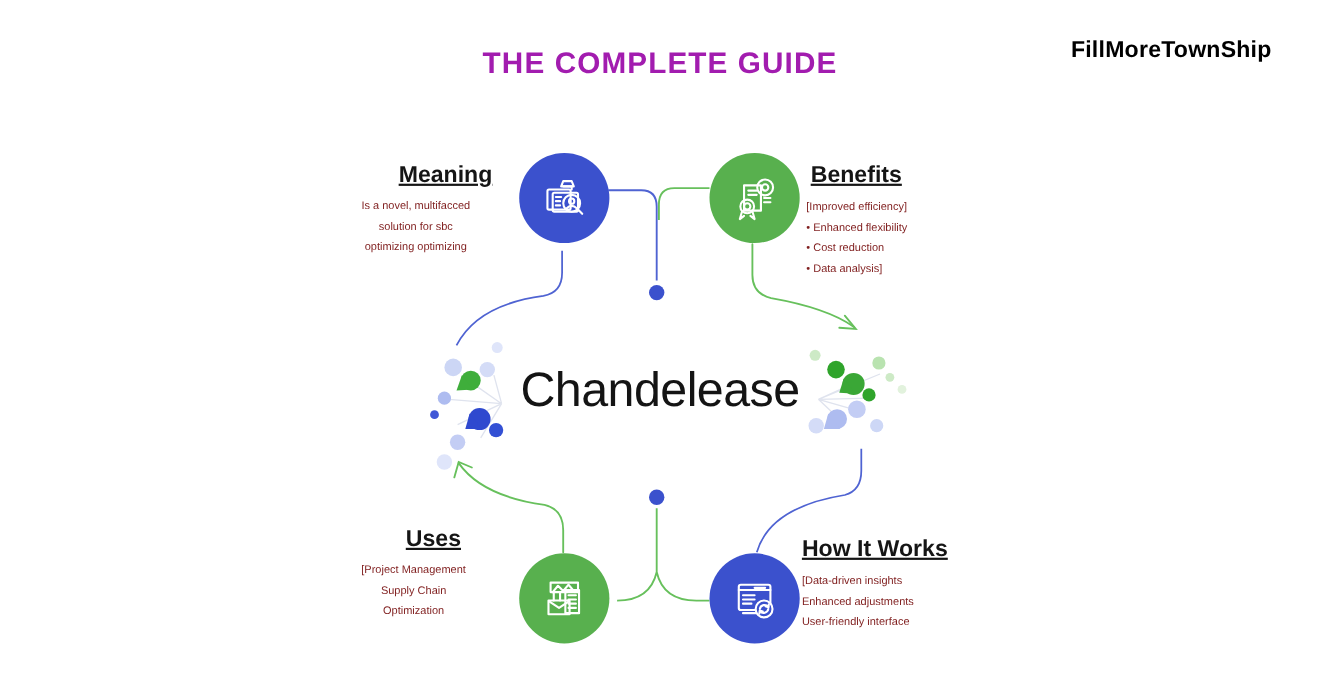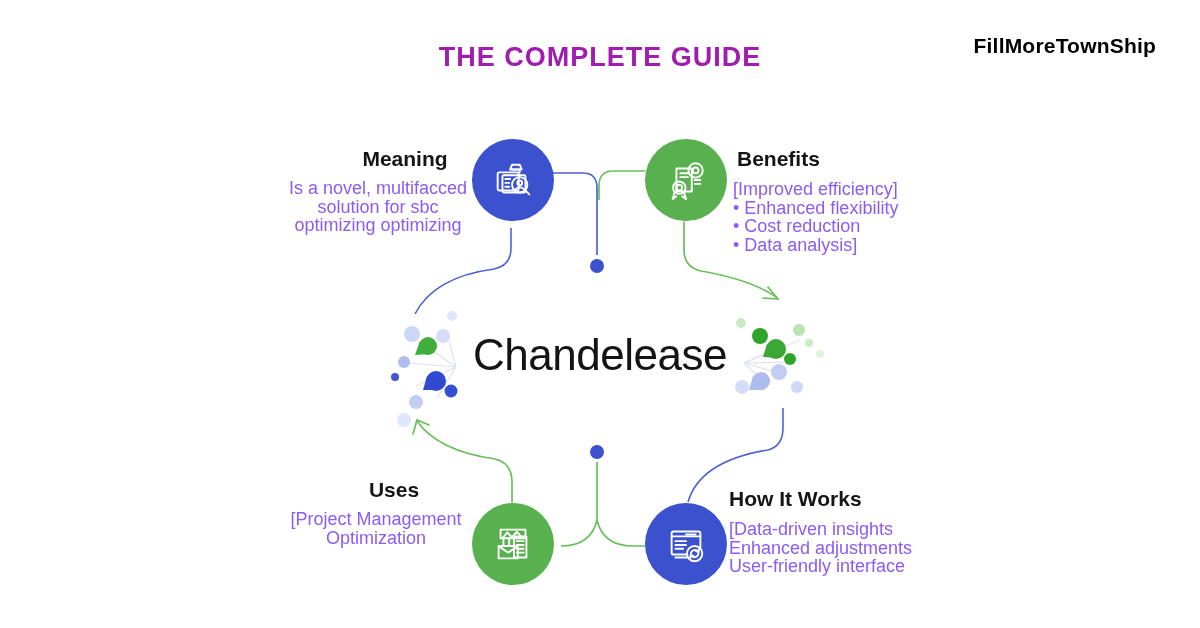--- a/index.html
+++ b/index.html
@@ -20,22 +20,22 @@
   #wires{left:0;top:0;width:1200px;height:628px;pointer-events:none;}
   
   .node{
     width:82px;height:82px;border-radius:50%;
     display:flex;align-items:center;justify-content:center;
   }
   .node.blue{background:#3b51cd;}
   .node.green{background:#58b04e;}
   .node svg{display:block;}
   
-  .sec-title{font-size:21px;font-weight:700;color:#151515;}
-  .sec-text{font-size:18px;line-height:18.6px;color:#8b5cf6;}
+  .sec-title{font-size:21px;font-weight:700;color:#151515;text-decoration:underline;}
+  .sec-text{font-size:10px;line-height:18.6px;color:#7f1d1d;}
   .ta-c{text-align:center;}
   .meaning-title{left:330px;top:147px;width:150px;}
   .meaning-text{left:282px;top:179px;width:192px;}
   .benefits-title{left:737px;top:147px;}
   .benefits-text{left:733px;top:180px;}
   .uses-title{left:324px;top:478px;width:140px;}
   .uses-text{left:288px;top:510px;width:176px;}
   .hiw-title{left:729px;top:487px;}
   .hiw-text{left:729px;top:520px;}
   
@@ -166,20 +166,21 @@
       <circle cx="17" cy="32" r="6.5"></circle>
       <circle cx="17" cy="32" r="3"></circle>
       <path d="M12 37 l-2 7 4-3 M22 37 l2 7 -4-3"></path>
     </svg>
   </span>
 </div>
 
 <div class="abs sec-title ta-c uses-title">Uses</div>
 <div class="abs sec-text ta-c uses-text">
   <div>[Project Management</div>
+  <div>Supply Chain</div>
   <div>Optimization</div>
 </div>
 <div class="abs node green" style="left:472px;top:503px;">
   <span>
     <svg width="46" height="46" viewBox="0 0 48 48" fill="none" stroke="#fff" stroke-width="2" stroke-linejoin="round" stroke-linecap="round">
       <rect x="11" y="9" width="26" height="9"></rect>
       <path d="M13 18 l5 -6 5 5 5 -6 6 7"></path>
       <path d="M14 18 v8 M20 18 v8"></path>
       <rect x="25" y="16" width="13" height="22"></rect>
       <path d="M28 21 h7 M28 25 h7 M28 29 h7 M28 33 h7"></path>

